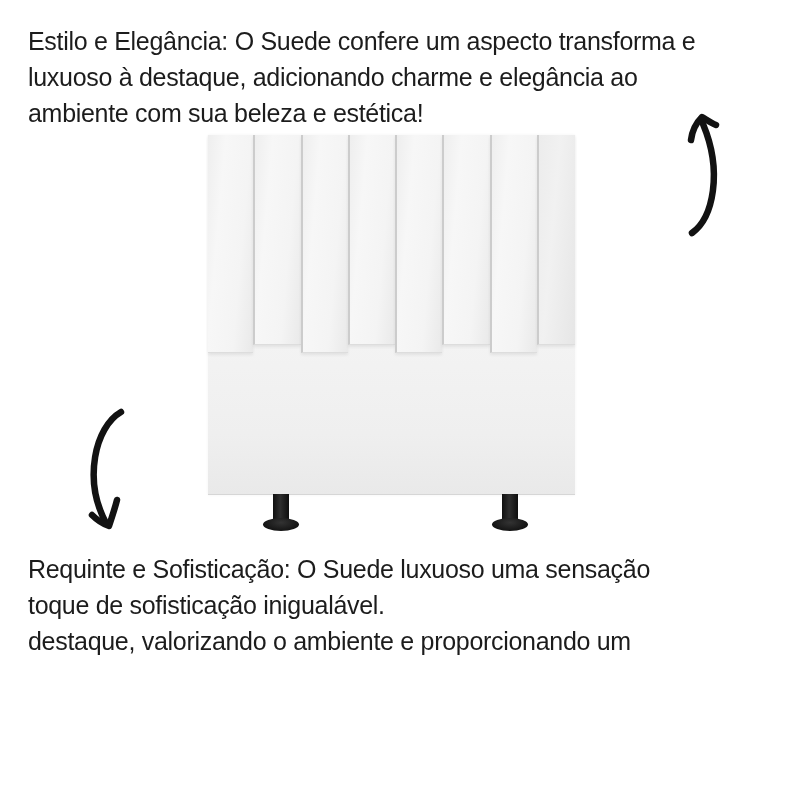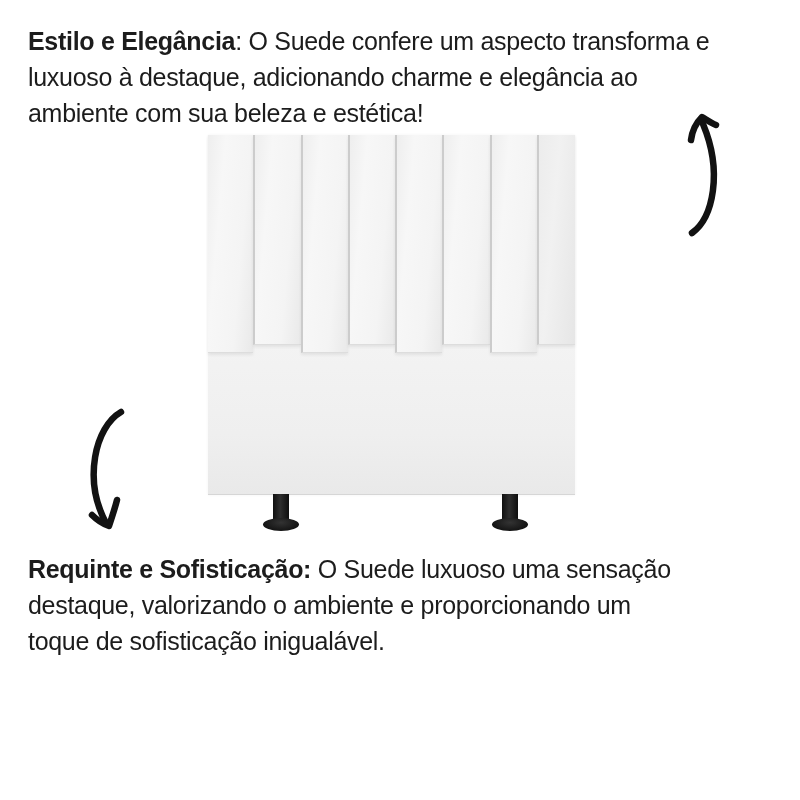--- a/index.html
+++ b/index.html
@@ -21,21 +21,21 @@
   .copy {
     position: absolute;
     left: 28px;
     color: var(--text);
     font-size: 25px;
     line-height: 36px;
     letter-spacing: -0.3px;
     white-space: nowrap;
   }
   .copy .tline { display: block; }
-  .copy strong { font-weight: 700; }
+  .copy strong { font-weight: 400; }
   #intro-copy { top: 23px; }
   #details-copy { top: 551px; }
 
   
   .figure {
     position: absolute;
     left: 208px; top: 135px;
     width: 367px; height: 360px;
     background: var(--headboard-surface);
     box-shadow: inset 0 1px 0 #e2e2e2, inset -1px 0 0 #e3e3e3, inset 1px 0 0 #ececec, 0 0 3px rgba(0,0,0,0.05);
@@ -137,15 +137,15 @@
   </div>
 </div>
 
 <svg class="arrow-svg" id="arrow-bottom" width="48" height="136" viewBox="0 0 48 136" xmlns="http://www.w3.org/2000/svg">
   <path d="M 39 8 C 13 23, 1 76, 24 119"></path>
   <path d="M 10 111 C 15 116, 21 120, 27 122 C 30 113, 33 104, 35 96"></path>
 </svg>
 
 <p class="copy" id="details-copy">
   <span class="tline"><strong>Requinte e Sofisticação:</strong><span> O Suede luxuoso uma sensação</span></span>
+  <span class="tline">toque de sofisticação inigualável.</span>
   <span class="tline">destaque, valorizando o ambiente e proporcionando um</span>
-  <span class="tline">toque de sofisticação inigualável.</span>
 </p>
 
 </body></html>

